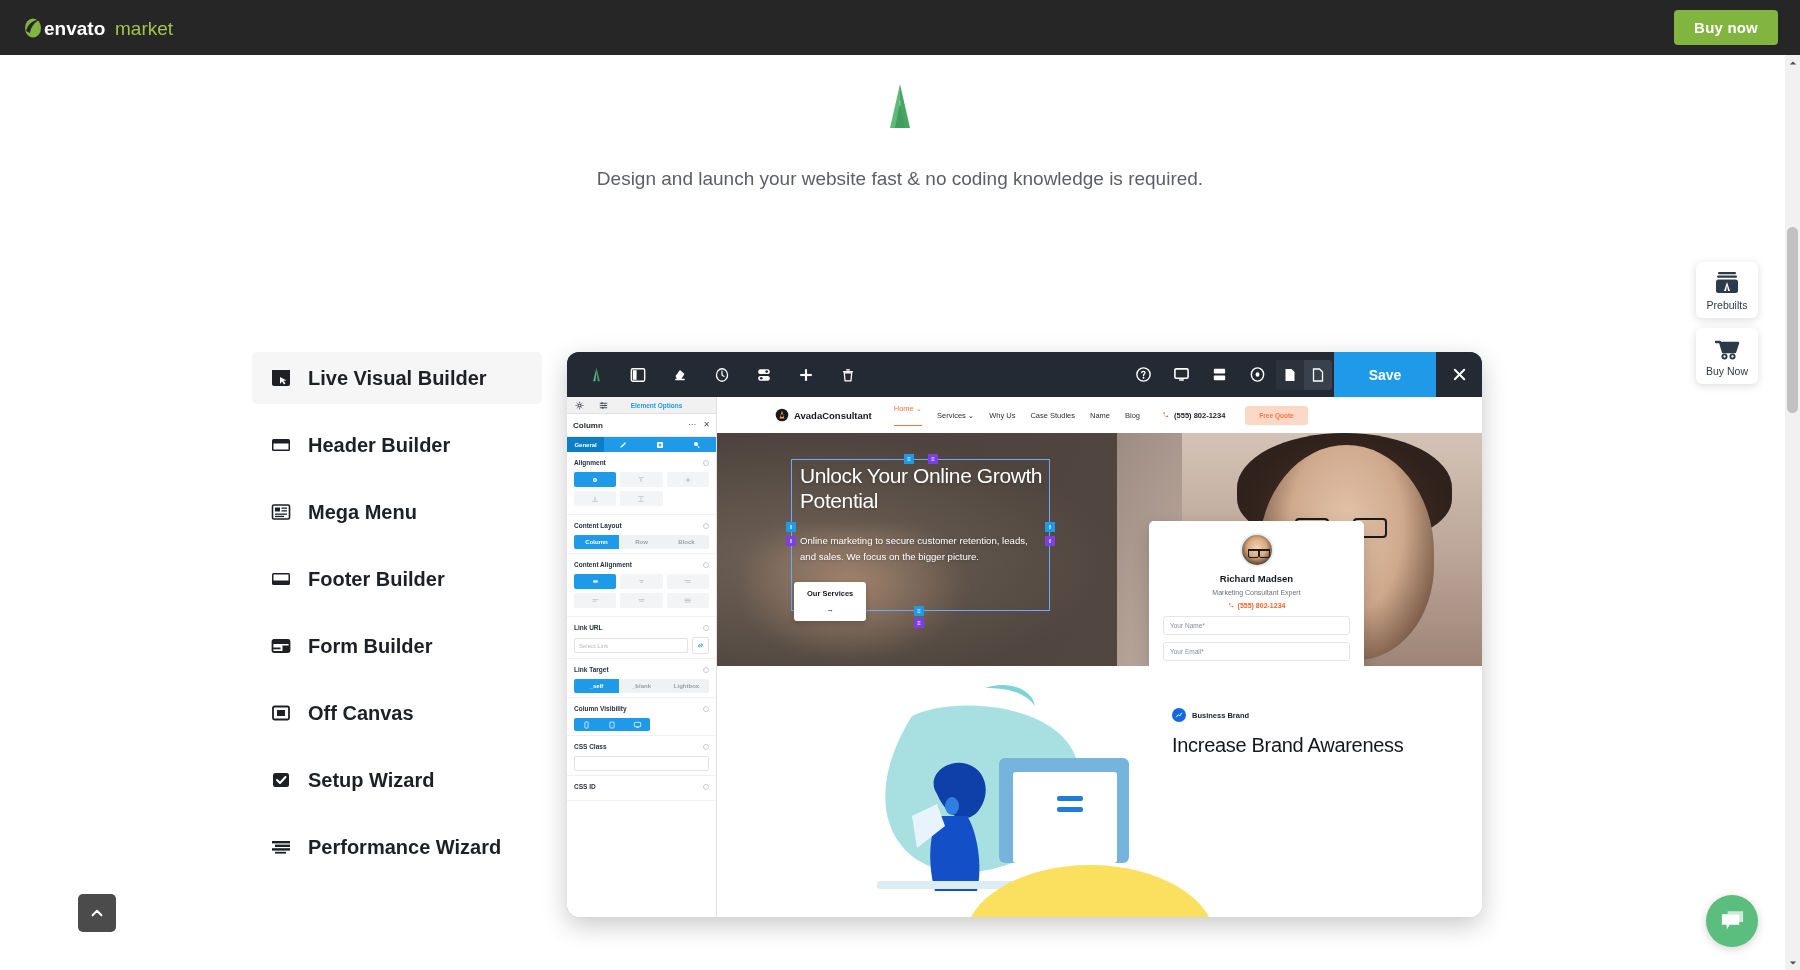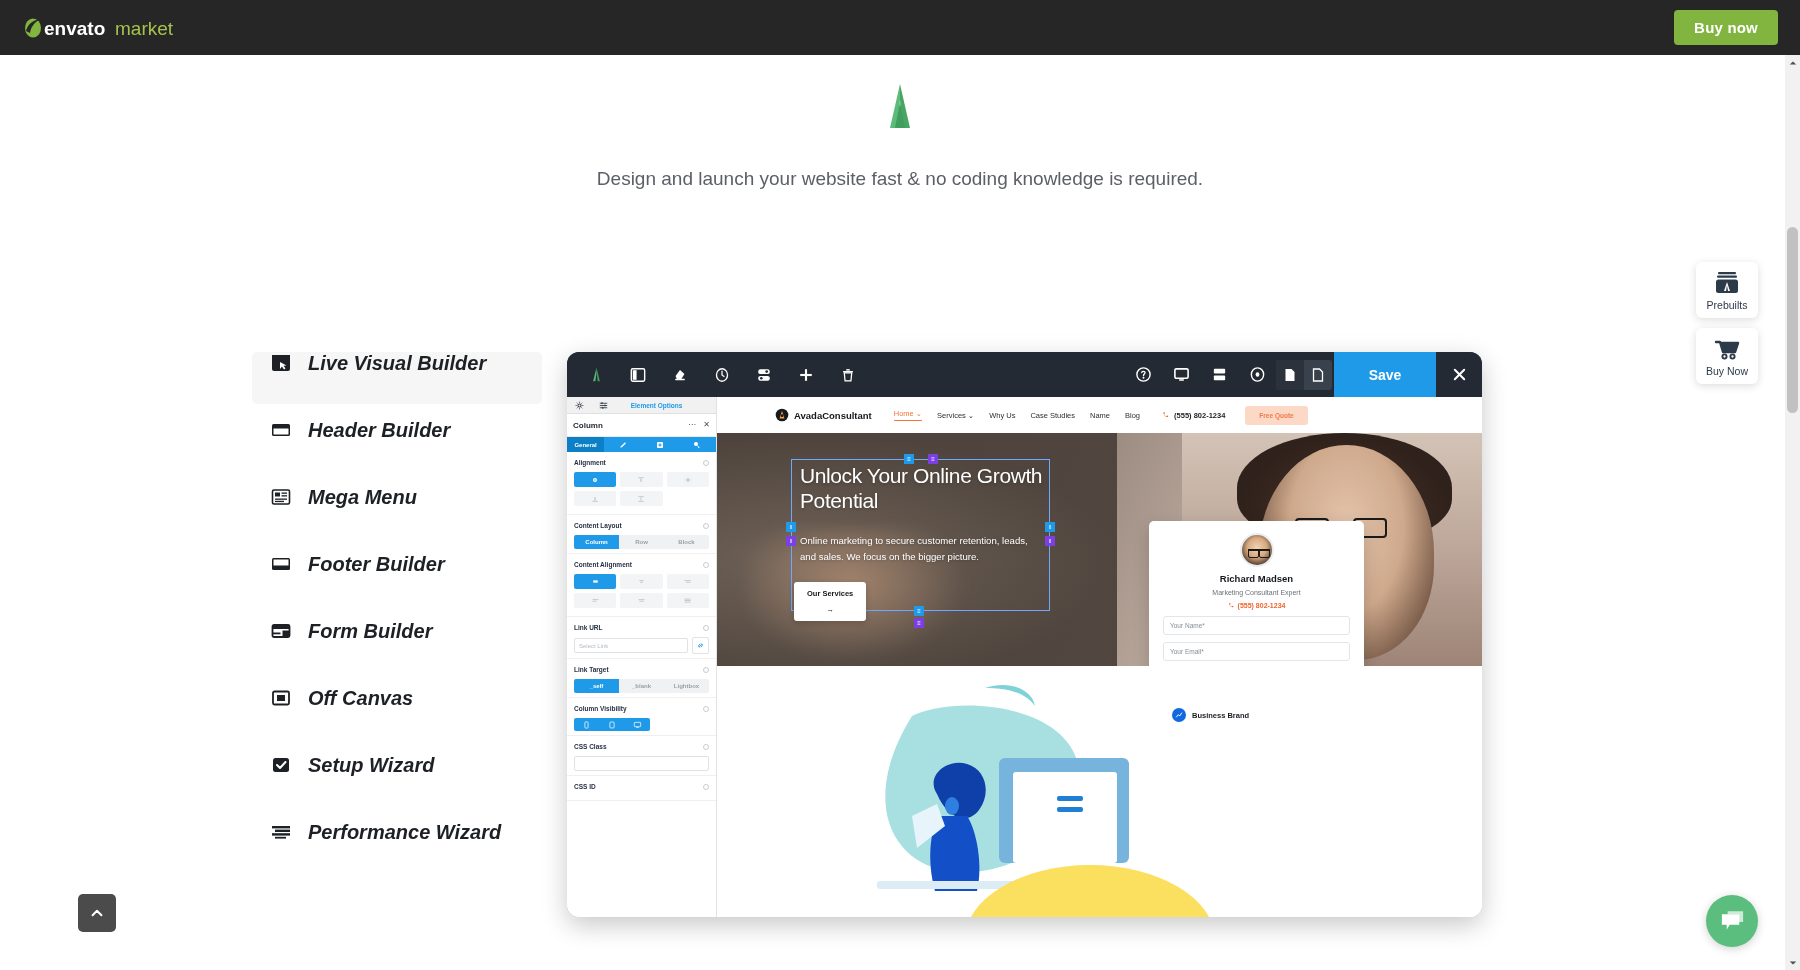--- a/index.html
+++ b/index.html
@@ -74,27 +74,27 @@
   }
 
   
   .feature-nav {
     width: 290px;
     margin-left: 252px;
     flex: 0 0 290px;
   }
   .feature-item {
     display: flex;
+    align-items: center;
     height: 52px;
     padding: 0 14px 0 18px;
     border-radius: 5px;
     margin-bottom: 15px;
     cursor: pointer;
     background: transparent;
-    font-style: italic;
   }
   .feature-item.active { background: #f6f6f6; }
   .feature-item .fi-icon {
     width: 22px; height: 22px;
     flex: 0 0 22px;
     margin-right: 16px;
     display: flex; align-items: center; justify-content: center;
   }
   .feature-item .fi-icon svg { display: block; }
   .feature-item .fi-label {
@@ -279,21 +279,21 @@
     display: flex; align-items: center;
     padding: 0 14px 0 14px;
     font-size: 8px;
     position: relative;
     z-index: 5;
   }
   .sn-brandwrap { display: flex; align-items: center; margin-left: 44px; }
   .sn-brand { font-size: 9.5px; font-weight: bold; color: #15181d; margin-left: 5px; }
   .sn-links { display: flex; align-items: center; margin-left: 22px; gap: 15px; }
   .sn-link { font-size: 7.5px; color: #2b2f36; white-space: nowrap; cursor: pointer; display: flex; align-items: center; gap: 2px;}
-  .sn-link.cur { color: #f4763b; border-bottom: 1px solid #f4763b; padding-bottom: 2px; }
+  .sn-link.cur { color: #f4763b; border-bottom: 1px solid #f4763b; padding-bottom: 12px; }
   .sn-phone { display: flex; align-items: center; gap: 4px; margin-left: 22px; font-size: 7.5px; color: #1b1e24; font-weight: bold; white-space: nowrap; }
   .sn-quote {
     margin-left: 20px;
     background: #fcd9c6; color: #f0794a;
     font-size: 6.5px; font-weight: bold;
     padding: 6px 14px; border-radius: 3px; white-space: nowrap; cursor: pointer;
   }
 
   
   .hero {
@@ -1041,20 +1041,21 @@
             <div class="yellow-blob"></div>
             <div class="lower-right">
               <div class="badge-row">
                 <span class="badge-ico">
                   <svg width="8" height="8" viewBox="0 0 12 12">
                       <path d="M2 9 L5 5.5 L7 7.5 L10 3" stroke="#fff" stroke-width="1.4" fill="none" stroke-linecap="round"></path>
                     </svg>
                 </span>
                 <span class="badge-txt">Business Brand</span>
               </div>
+              <div class="lower-h2">Increase Brand Awareness</div>
             </div>
           </div>
 
         </div>
       </div>
     </div>
   </div>
 
   <div class="float-stack">
     <div class="float-btn">

